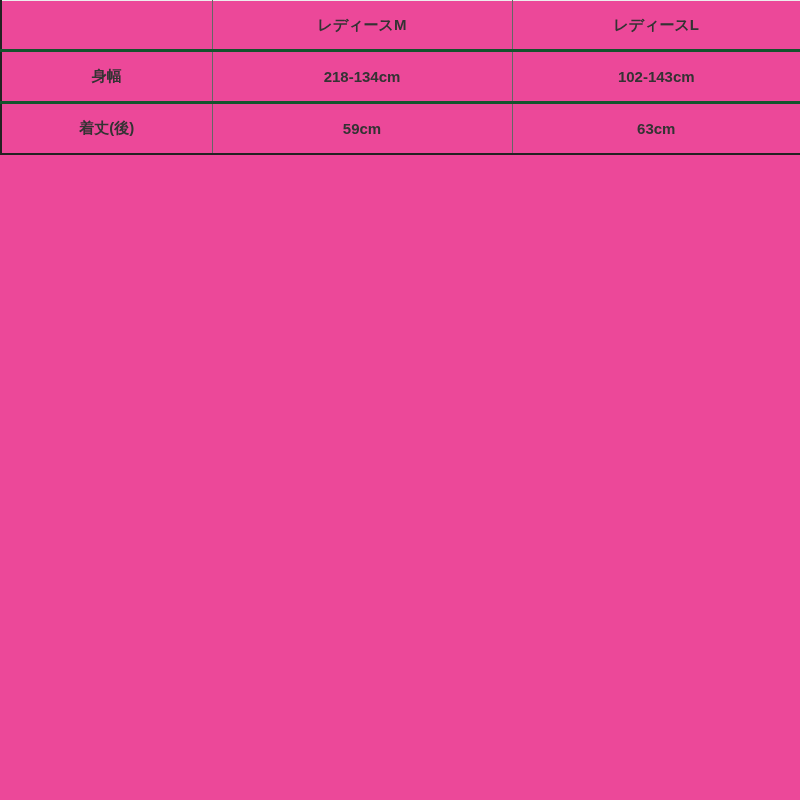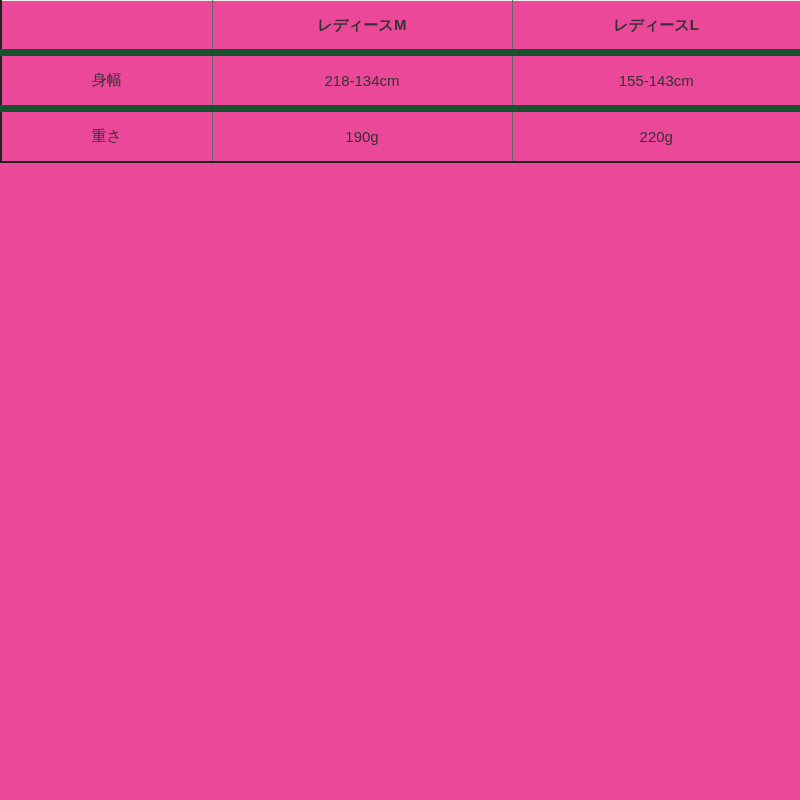--- a/index.html
+++ b/index.html
@@ -39,22 +39,22 @@
     overflow: hidden;
     white-space: nowrap;
   }
   table.size-chart thead th {
     height: 48px;
     font-weight: bold;
     border-left: 1px solid #666666;
   }
   table.size-chart tbody td {
     height: 49px;
-    font-weight: normal;
-    border-top: 7px solid #14532d;
+    font-weight: bold;
+    border-top: 3px solid #14532d;
     border-left: 1px solid #666666;
   }
   table.size-chart th:first-child,
   table.size-chart td:first-child {
     border-left: none;
   }
 </style>
 </head>
 <body>
 
@@ -69,22 +69,22 @@
       <tr>
         <th></th>
         <th>レディースM</th>
         <th>レディースL</th>
       </tr>
     </thead>
     <tbody>
       <tr>
         <td>身幅</td>
         <td>218-134cm</td>
-        <td>155-143cm</td>
+        <td>102-143cm</td>
       </tr>
       <tr>
-        <td>重さ</td>
-        <td>190g</td>
-        <td>220g</td>
+        <td>着丈(後)</td>
+        <td>59cm</td>
+        <td>63cm</td>
       </tr>
     </tbody>
   </table>
 </div>
 
 </body></html>

